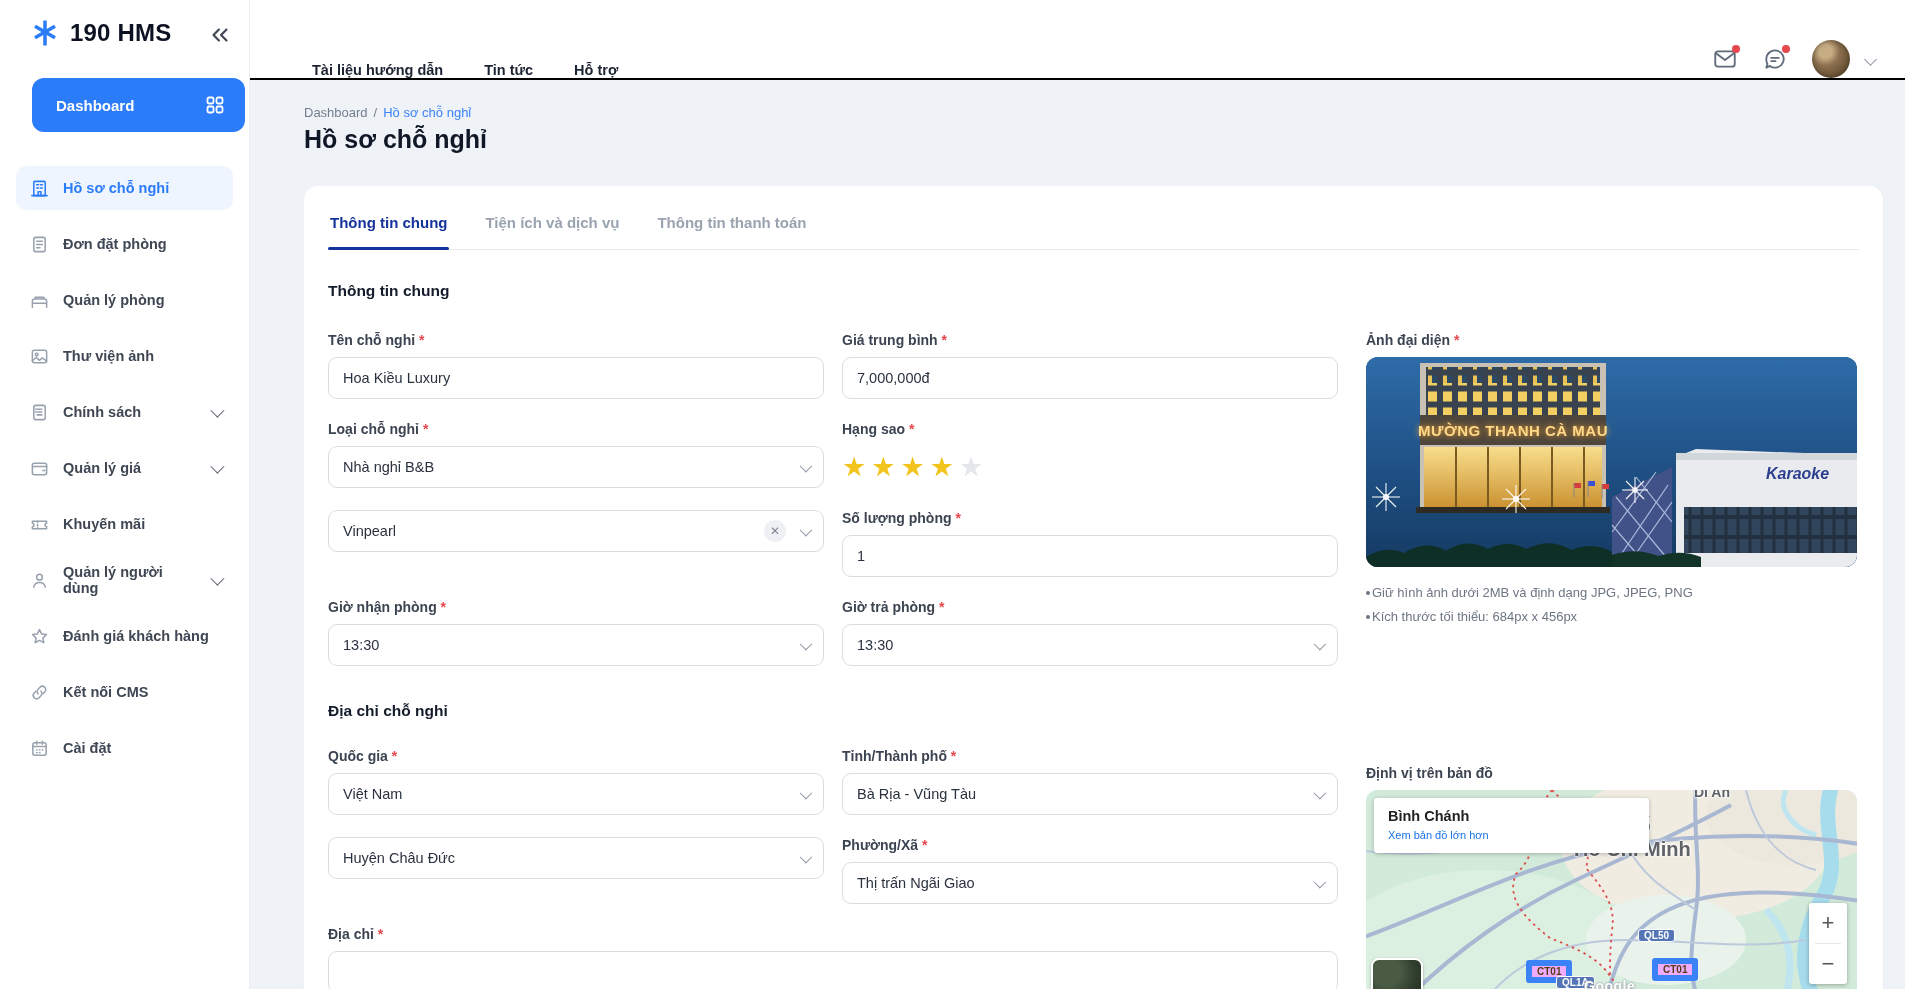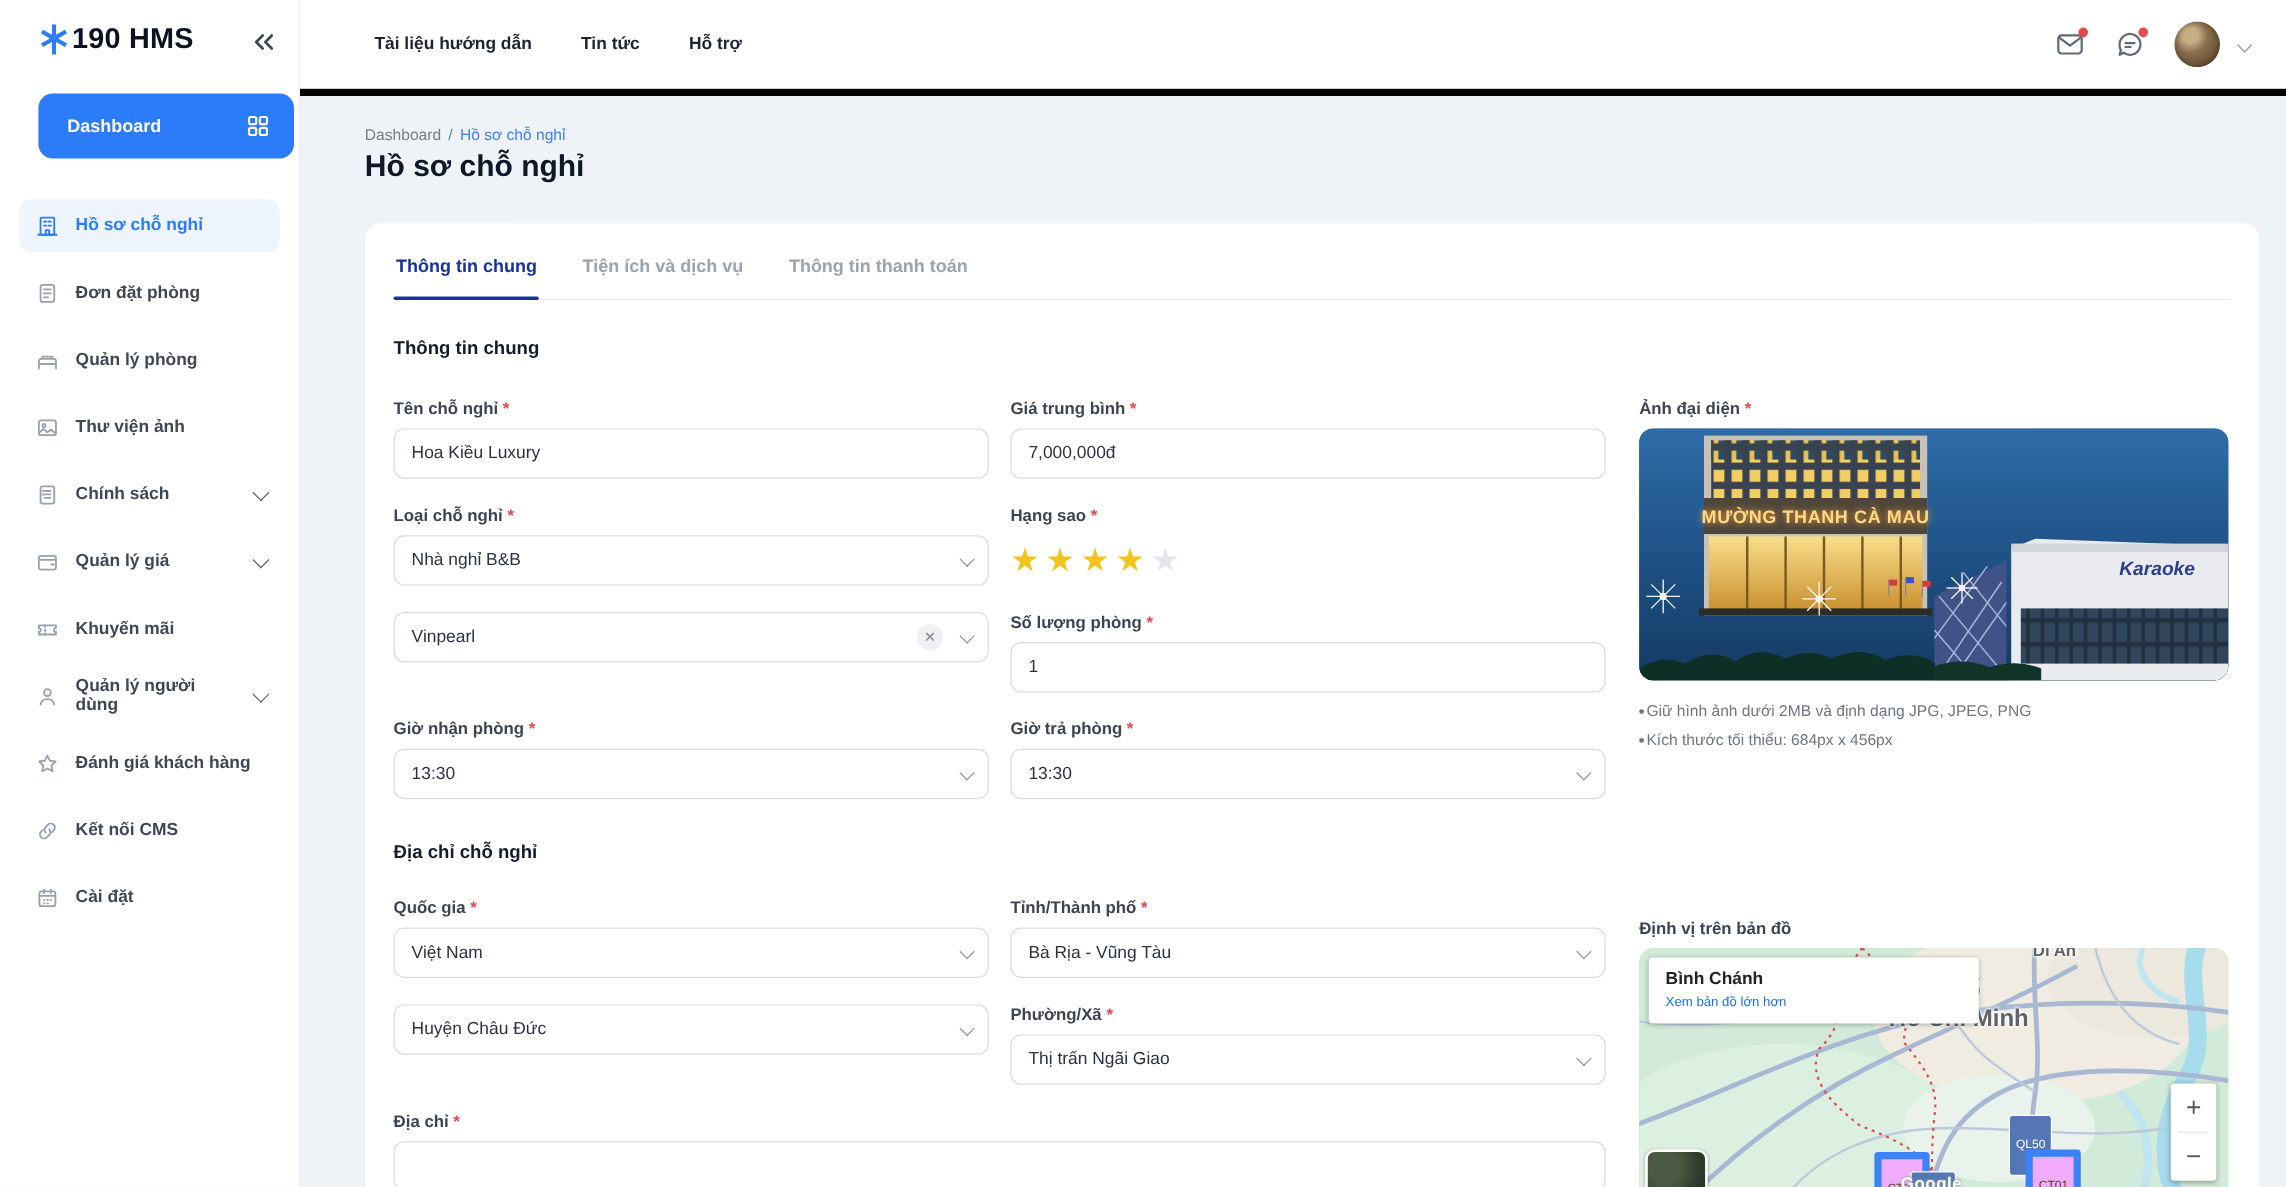--- a/index.html
+++ b/index.html
@@ -1,35 +1,35 @@
 <!DOCTYPE html>
 <html><head>
 <meta charset="utf-8">
 <style>
   * { margin:0; padding:0; box-sizing:border-box; }
   html,body { width:1905px; height:989px; overflow:hidden; font-family:"Liberation Sans","DejaVu Sans",sans-serif; background:#eff3f8; }
 
   
   .sidebar { position:absolute; left:0; top:0; width:250px; height:989px; background:#ffffff; border-right:1px solid #ebedf2; z-index:20; }
-  .logo-row { position:absolute; left:30px; top:18px; display:flex; align-items:center; }
+  .logo-row { position:absolute; left:30px; top:18px; display:flex; align-items:center; gap:10px; }
   .logo-mark { width:30px; height:30px; color:#2b7cf8; }
   .logo-text { font-size:24px; font-weight:800; color:#0c1222; letter-spacing:.2px; }
   .collapse-btn { position:absolute; right:16px; top:22px; width:26px; height:26px; color:#3f4754; cursor:pointer; }
   .dash-btn { position:absolute; left:32px; top:78px; width:213px; height:54px; background:#2b7cf8; border-radius:12px; display:flex; align-items:center; justify-content:space-between; padding:0 20px 0 24px; cursor:pointer; }
   .dash-btn span { color:#fff; font-size:15px; font-weight:700; }
   .nav-list { position:absolute; left:16px; right:16px; top:166px; }
   .nav-item { height:44px; margin-bottom:12px; display:flex; align-items:center; gap:14px; padding:0 12px 0 14px; border-radius:10px; cursor:pointer; color:#3f4754; }
   .nav-item .ni-label { font-size:14.5px; font-weight:600; flex:1; }
   .nav-item svg { width:19px; height:19px; stroke:#98a1ae; fill:none; stroke-width:1.6; stroke-linecap:round; stroke-linejoin:round; flex:none; }
   .nav-item.active { background:#eef5ff; color:#2b7cf8; }
   .nav-item.active svg { stroke:#2b7cf8; }
   .nav-chev { width:10px; height:10px; border-right:1.8px solid #5a6270; border-bottom:1.8px solid #5a6270; transform:rotate(45deg) translateY(-2px); }
 
   
-  .topbar { position:absolute; left:250px; top:0; width:1655px; height:80px; background:#fff; border-bottom:6px solid #000000; display:flex; align-items:center; z-index:10; }
+  .topbar { position:absolute; left:250px; top:0; width:1655px; height:80px; background:#fff; border-bottom:2px solid #000000; display:flex; align-items:flex-end; z-index:10; }
   .topnav { display:flex; gap:41px; margin-left:62px; }
   .topnav-item { font-size:14.5px; color:#1c2433; font-weight:600; cursor:pointer; }
   .top-actions { position:absolute; right:30px; display:flex; align-items:center; gap:24px; }
   .icon-badge { position:relative; width:26px; height:26px; cursor:pointer; }
   .icon-badge svg { width:26px; height:26px; stroke:#5f6b7a; fill:none; stroke-width:1.7; stroke-linecap:round; stroke-linejoin:round; }
   .red-dot { position:absolute; top:-1px; right:-2px; width:8px; height:8px; border-radius:50%; background:#e5484d; }
   .avatar { width:38px; height:38px; border-radius:50%; background:radial-gradient(circle at 35% 30%, #c7ad84 0 18%, #8a6f4e 40%, #6e5637 70%, #55432c 100%); background-color:#8a6f4e; cursor:pointer; box-shadow:inset 0 0 6px rgba(0,0,0,.35); }
   .user-chev { width:9px; height:9px; border-right:1.8px solid #8b93a1; border-bottom:1.8px solid #8b93a1; transform:rotate(45deg); margin-left:-8px; cursor:pointer; }
 
   
@@ -73,21 +73,21 @@
   .note-line .dot { width:4px; height:4px; border-radius:50%; background:#6e7683; margin-top:6px; flex:none; }
 
   .map-group { position:absolute; left:0; top:433px; width:491px; }
   .map-box { margin-top:9px; width:491px; height:205px; border-radius:12px 12px 0 0; overflow:hidden; position:relative; background:#d2ead9; }
   .map-overlay { position:absolute; left:8px; top:8px; width:275px; background:#fff; border-radius:3px; box-shadow:0 1px 4px rgba(0,0,0,.25); padding:10px 14px 12px 14px; z-index:5; }
   .map-overlay .ov-title { font-size:14.5px; font-weight:700; color:#202124; margin-bottom:5px; }
   .map-overlay .ov-link { font-size:11px; color:#1a73e8; cursor:pointer; }
   .map-zoom { position:absolute; right:10px; top:113px; width:38px; background:#fff; border-radius:3px; box-shadow:0 1px 4px rgba(0,0,0,.3); z-index:5; }
   .zoom-btn { height:40px; display:flex; align-items:center; justify-content:center; font-size:22px; color:#565656; cursor:pointer; }
   .zoom-sep { height:1px; background:#e6e6e6; margin:0 6px; }
-  .map-badge { position:absolute; font-size:10px; font-weight:400; padding:19px 5px; border-radius:3px; z-index:4;margin-left:36px; }
+  .map-badge { position:absolute; font-size:10px; font-weight:700; padding:0 5px; border-radius:3px; z-index:4; }
   .badge-blue { background:#5476b7; color:#fff; border:1px solid #ffffff; }
   .badge-yellow { background:#f0abfc; color:#513e12; border:6px solid #3b82f6; }
   .map-city { position:absolute; z-index:3; color:#5f6368; font-weight:600; text-shadow:0 0 3px #fff, 0 0 3px #fff, 0 0 3px #fff; }
   .google-wm { position:absolute; left:218px; top:188px; z-index:4; font-size:14px; font-weight:700; color:#fff; text-shadow:0 0 2px #9aa0a6,0 0 2px #9aa0a6; letter-spacing:.5px; }
   .sat-thumb { position:absolute; left:5px; top:168px; width:52px; height:46px; border-radius:8px; border:2px solid #fff; box-shadow:0 1px 3px rgba(0,0,0,.3); z-index:4; background:radial-gradient(circle at 30% 30%, #4a5a43 0 30%, #32402f 60%, #222b20 100%); }
   svg.fullmap, svg.fullphoto { position:absolute; left:0; top:0; }
 </style>
 </head>
 <body>
 

